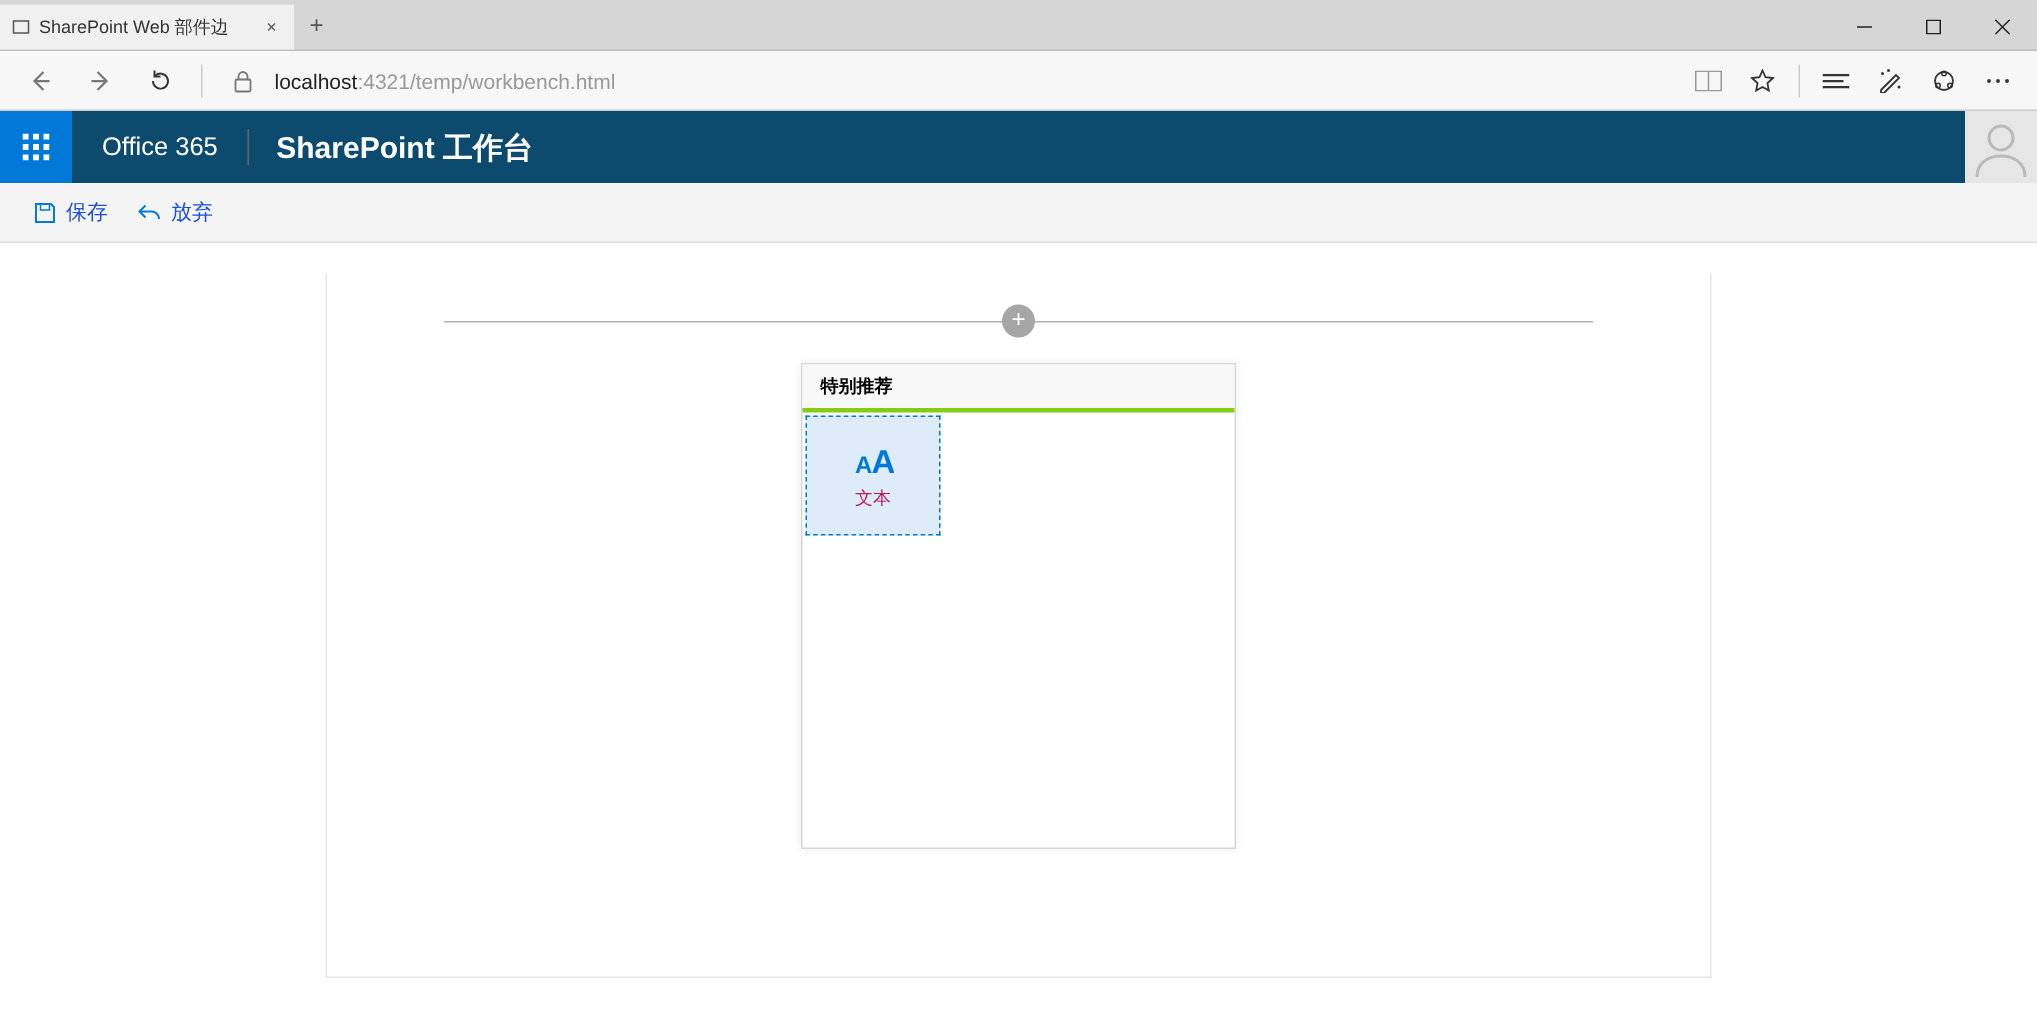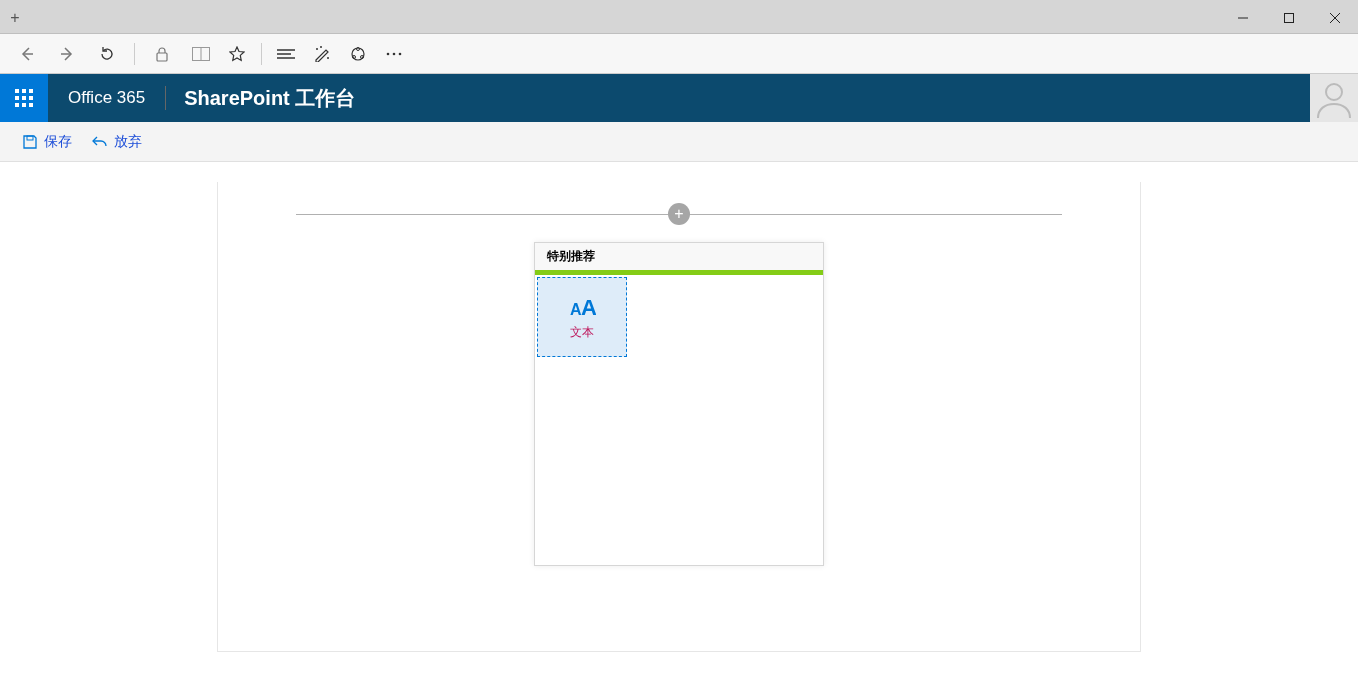--- a/index.html
+++ b/index.html
@@ -39,33 +39,40 @@
 
   
   .canvas-wrap { display:flex; justify-content:center; padding-top:20px; }
   .canvas { width:924px; background:#fff; border:1px solid #e6e6e6; border-top:none; min-height:470px; position:relative; }
   .add-line { position:relative; height:28px; margin:18px 78px 0 78px; }
   .add-line::before { content:""; position:absolute; left:0; right:0; top:50%; border-top:1px solid #b0b0b0; }
   .add-btn { position:absolute; left:50%; top:50%; transform:translate(-50%,-50%); width:22px; height:22px; border-radius:50%; background:#a6a6a6; color:#fff; display:flex; align-items:center; justify-content:center; font-size:16px; cursor:pointer; font-weight:300; line-height:1;}
 
   
   .picker { position:absolute; left:316px; top:60px; width:290px; background:#fff; border:1px solid #d6d6d6; box-shadow:0 0 6px rgba(0,0,0,0.08); }
-  .picker-head { height:32px; display:flex; align-items:center; padding:0 12px; font-size:12px; font-weight:600; background:#f8f8f8; border-bottom:5px solid #84cc16;}
+  .picker-head { height:32px; display:flex; align-items:center; padding:0 12px; font-size:12px; font-weight:600; background:#f8f8f8; border-bottom:3px solid #84cc16;}
   .picker-body { display:flex; flex-wrap:wrap; min-height:290px; align-content:flex-start; }
   .tile { width:94px; height:82px; display:flex; flex-direction:column; align-items:center; justify-content:center; gap:6px; font-size:12px; cursor:pointer; }
   .tile.selected { border:1px dashed #0078d7; background:#deecf9; margin:2px; width:90px; height:80px; color:#0078d7; }
   .tile.hover { background:#deecf9; color:#0078d7; width:94px; height:92px; }
   .tile-label { text-align:center; line-height:1.25; color:#be185d; }
   .tile svg { color:#0078d7; }
 </style>
 </head>
 <body>
 
 <div class="browser-chrome">
   <div class="tabstrip">
+    <div class="tab">
+      <svg width="12" height="12" viewBox="0 0 12 12">
+          <rect x="1" y="2" width="10" height="8" fill="none" stroke="#555" stroke-width="1"></rect>
+        </svg>
+      <span class="tab-title">SharePoint Web 部件边</span>
+      <span class="tab-close">×</span>
+    </div>
     <div class="newtab">+</div>
     <div class="win-controls">
       <div class="win-btn">
           <svg width="10" height="10">
             <line x1="0" y1="5" x2="10" y2="5" stroke="#222"></line>
           </svg>
         </div>
       <div class="win-btn">
           <svg width="10" height="10">
             <rect x="0.5" y="0.5" width="9" height="9" fill="none" stroke="#222"></rect>
@@ -98,20 +105,24 @@
           <path d="M5 2v4h4" fill="none" stroke="#333" stroke-width="1.3"></path>
         </svg>
       </div>
     <div class="vsep"></div>
     <div class="nav-btn">
         <svg width="14" height="16" viewBox="0 0 14 16">
           <rect x="2" y="7" width="10" height="8" rx="1" fill="none" stroke="#777" stroke-width="1.2"></rect>
           <path d="M4 7V5a3 3 0 0 1 6 0v2" fill="none" stroke="#777" stroke-width="1.2"></path>
         </svg>
       </div>
+    <div class="url">
+      <span class="host">localhost</span>
+        <span>:4321/temp/workbench.html</span>
+    </div>
     <div class="addr-right">
       <div class="addr-ico">
           <svg width="18" height="14" viewBox="0 0 18 14">
             <rect x="0.5" y="0.5" width="17" height="13" fill="none" stroke="#999"></rect>
             <line x1="9" y1="1" x2="9" y2="13" stroke="#999"></line>
           </svg>
         </div>
       <div class="addr-ico">
           <svg width="16" height="16" viewBox="0 0 16 16">
             <path d="M8 1l2 4.5 5 .5-3.7 3.4.9 5L8 12l-4.2 2.4.9-5L1 6l5-.5z" fill="none" stroke="#333" stroke-width="1.2"></path>

